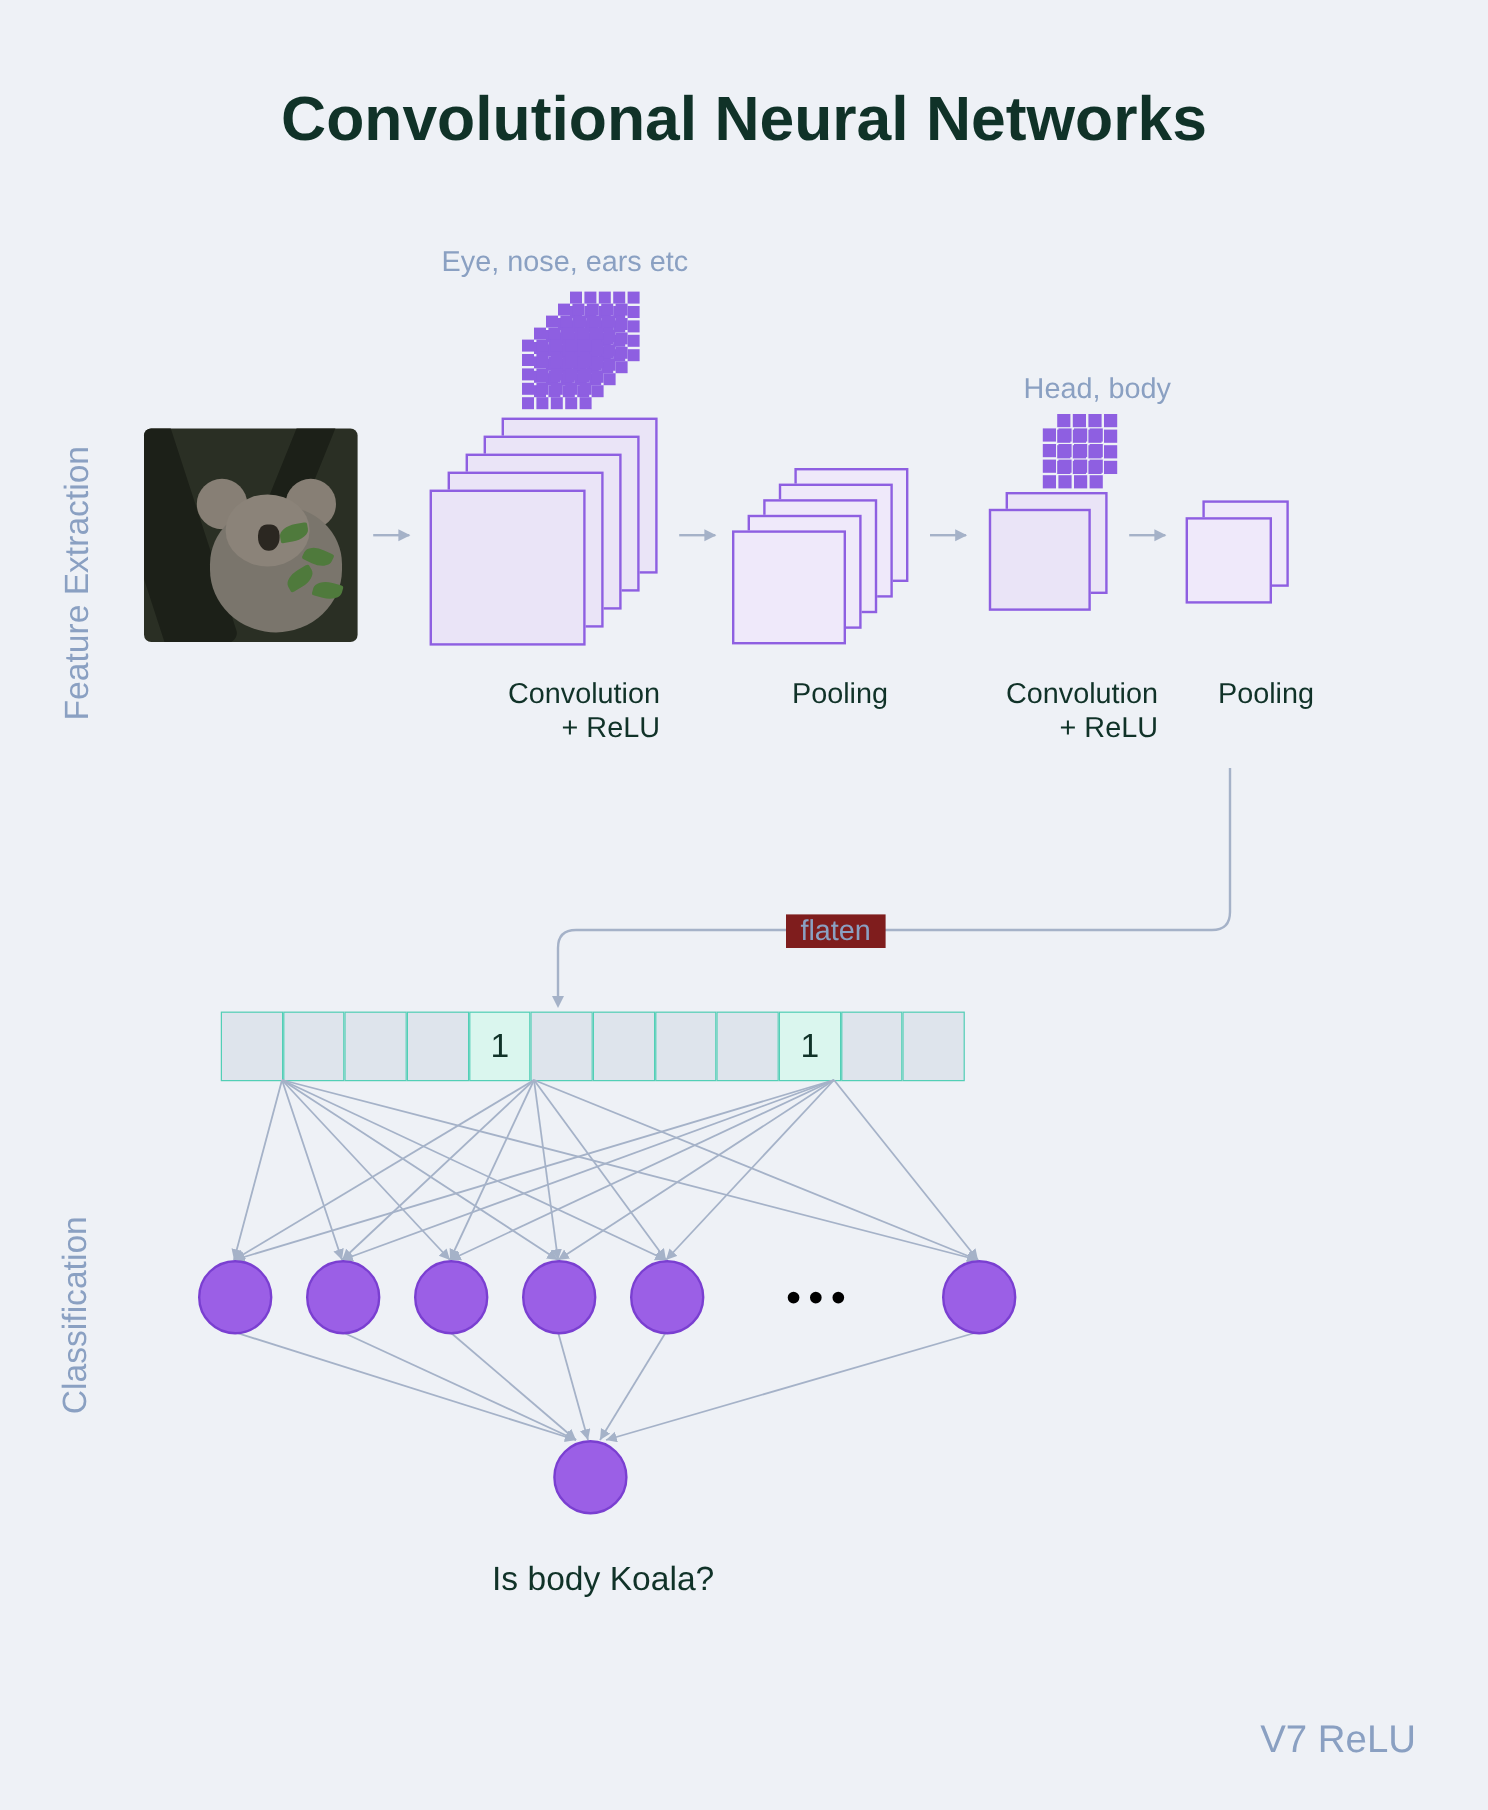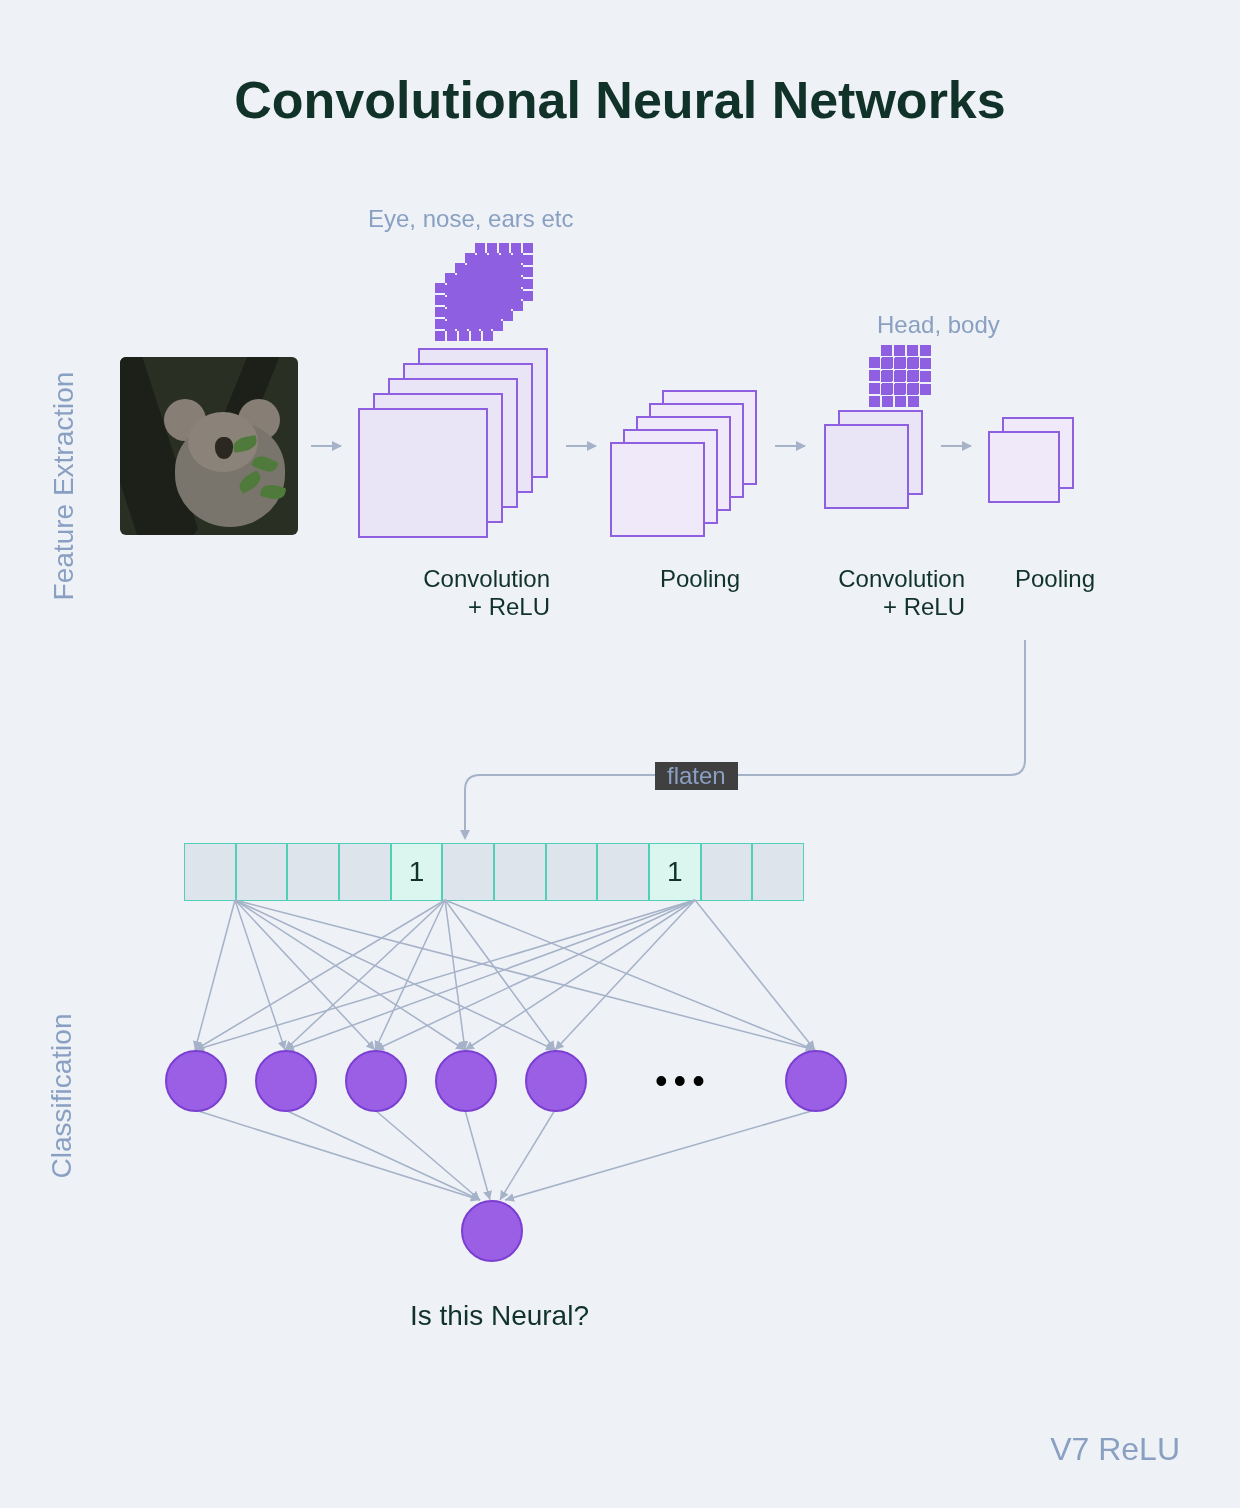--- a/index.html
+++ b/index.html
@@ -92,21 +92,21 @@
   .plane.light { background:#efe9fa; }
 
   
   .minigrid { position:absolute; display:grid; gap:2px; }
   .minigrid .c { background:#8e5fe1; }
 
   
   .flatten-label {
     position:absolute;
     font-size:24px; color:#8aa0c2;
-    background:#404040;
+    background:#7f1d1d;
     padding:0 12px;
   }
 
   .vec-row {
     position:absolute;
     left:184px; top:843px;
     width:620px; height:58px;
     display:flex;
   }
   .vec-cell {
@@ -136,21 +136,21 @@
 </style>
 </head>
 <body>
 
 <h1 class="title">Convolutional Neural Networks</h1>
 
 <div class="side-label fe">Feature Extraction</div>
 <div class="side-label cl">Classification</div>
 
 <div class="feature-label" style="left:368px; top:205px;">Eye, nose, ears etc</div>
-<div class="feature-label" style="left:877px; top:311px;">Head, body</div>
+<div class="feature-label" style="left:853px; top:311px;">Head, body</div>
 
 <div class="koala">
   <div class="branch1"></div>
   <div class="branch2"></div>
   <div class="ear-l"></div>
     <div class="ear-r"></div>
   <div class="body"></div>
   <div class="head"></div>
   <div class="nose"></div>
   <div class="leaves">
@@ -438,15 +438,15 @@
   <div class="node" style="left:120px; top:150px;"></div>
   <div class="node" style="left:210px; top:150px;"></div>
   <div class="node" style="left:300px; top:150px;"></div>
   <div class="node" style="left:390px; top:150px;"></div>
   <div class="dots" style="left:520px; top:160px;">•••</div>
   <div class="node" style="left:650px; top:150px;"></div>
 
   <div class="node out" style="left:326px; top:300px;"></div>
 </div>
 
-<div class="output-q" style="left:410px; top:1300px;">Is this Neural?</div>
+<div class="output-q" style="left:410px; top:1300px;">Is body Koala?</div>
 
 <div class="credit">V7 ReLU</div>
 
 </body></html>

